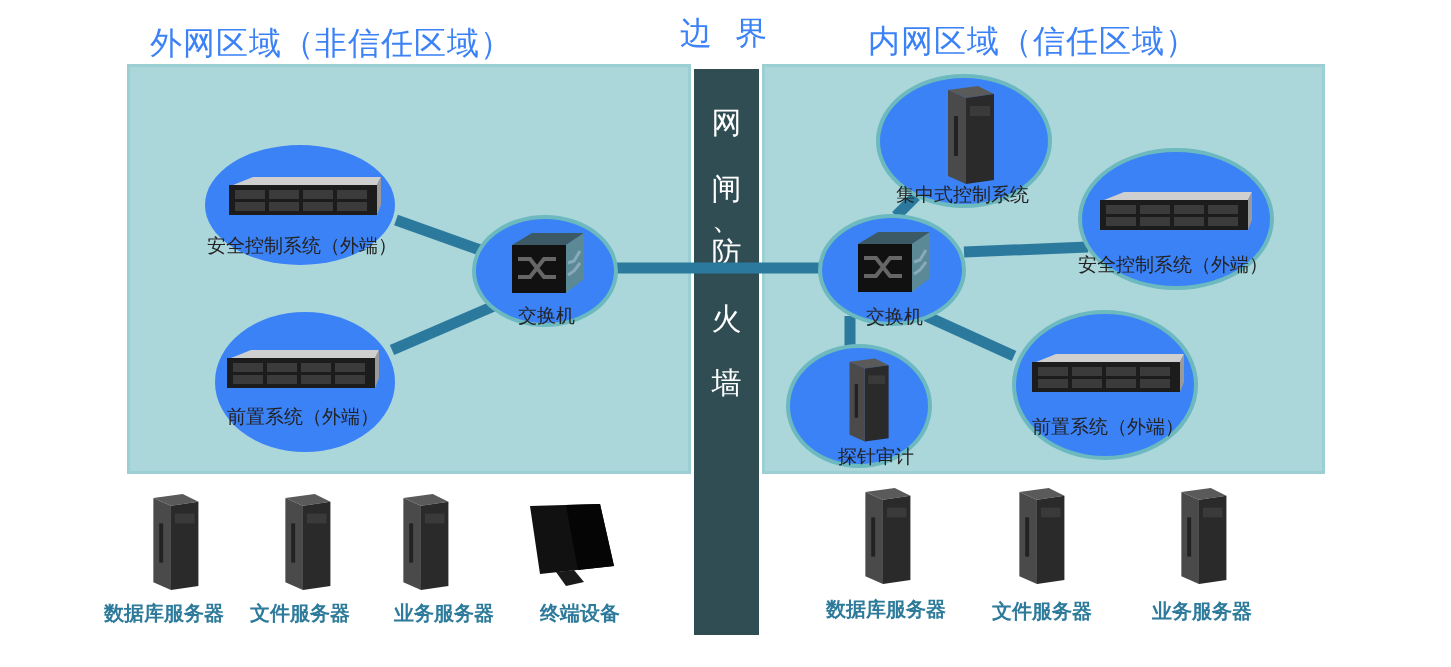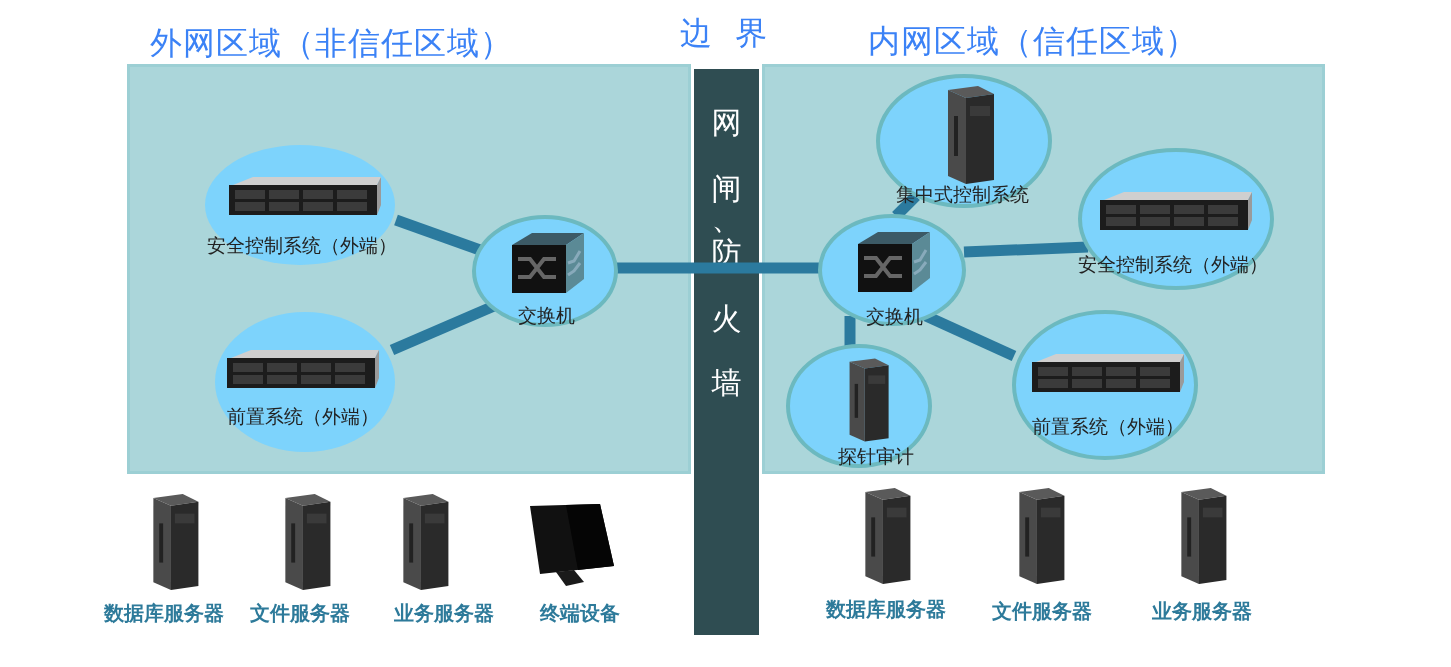--- a/index.html
+++ b/index.html
@@ -3,21 +3,21 @@
 <meta charset="utf-8">
 <style>
   html, body { margin:0; padding:0; background:#ffffff; }
   body { width:1451px; height:667px; position:relative; overflow:hidden;
          font-family:"DejaVu Sans","Liberation Sans",sans-serif; }
   .title { position:absolute; font-size:32px; color:#3b82f6; white-space:nowrap; letter-spacing:1px; }
   .zone { position:absolute; background:#abd6da; border:3px solid #9ccfd4; box-sizing:border-box; }
   .wall { position:absolute; background:#2f4d52; border:3px solid #ffffff; box-sizing:border-box; }
   .wall-text { position:absolute; left:0; width:100%; text-align:center; color:#ffffff; font-size:30px; }
   svg.links { position:absolute; left:0; top:0; }
-  .node { position:absolute; background:#7dd3fc; border-radius:50%; box-sizing:border-box; }
+  .node { position:absolute; background:#3b82f6; border-radius:50%; box-sizing:border-box; }
   .node.ring { border:4px solid #6cb9bf; }
   .label { position:absolute; white-space:nowrap; font-size:19px; color:#222; text-align:center; }
   .blabel { position:absolute; white-space:nowrap; font-size:20px; font-weight:bold; color:#2d7a9a; text-align:right; }
   .icon { position:absolute; }
 </style>
 </head>
 <body>
 
 <div class="title" style="left:150px;top:22px;">外网区域（非信任区域）</div>
 <div class="title" style="left:680px;top:12px;white-space:pre;">边  界</div>

